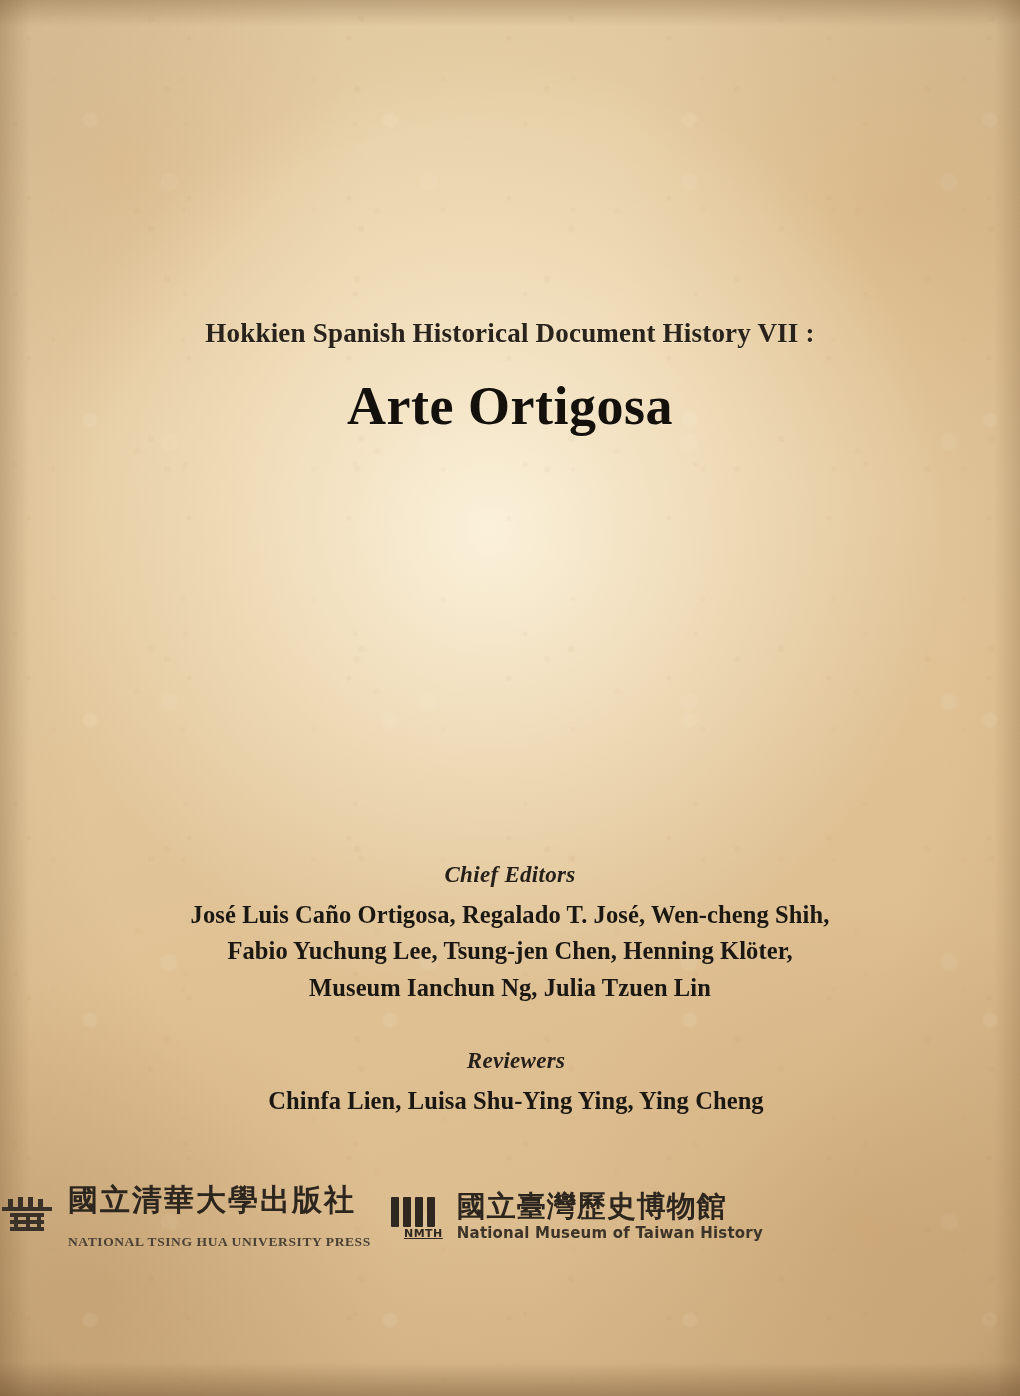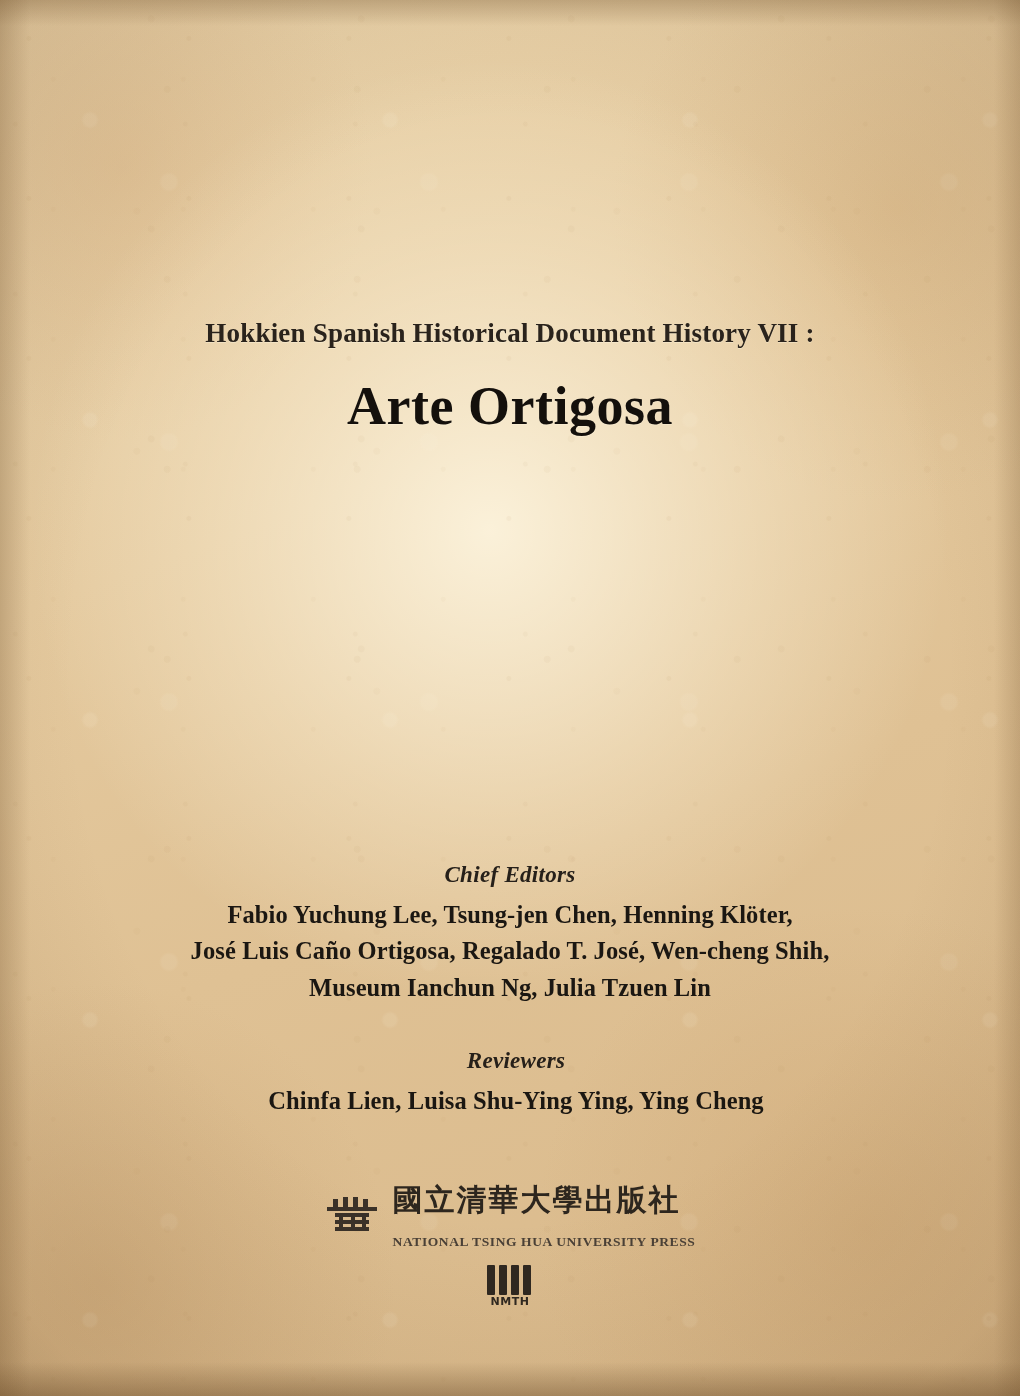--- a/index.html
+++ b/index.html
@@ -143,21 +143,20 @@
     margin-top: 42px;
     padding-left: 12px;
   }
 
   .logos {
     position: absolute;
     top: 1185px;
     left: 0;
     right: 0;
     display: flex;
-    flex-direction: column;
     align-items: center;
     gap: 14px;
   }
 
   .logo-row {
     display: flex;
     align-items: center;
     justify-content: center;
     gap: 14px;
   }
@@ -205,26 +204,27 @@
     width: 8px;
     height: 30px;
     background: #2f2820;
     border-radius: 1px;
   }
   .logo-mark-nmth .nmth-label {
     position: absolute;
     bottom: -1px;
     left: 0;
     right: 0;
-    text-align: center;
+    text-align: right;
     font-size: 11px;
     font-weight: 700;
     color: #2f2820;
     font-family: "DejaVu Sans", sans-serif;
     letter-spacing: 0.5px;
+    text-decoration: underline;
   }
 
   .logo-text-nmth {
     text-align: left;
     line-height: 1;
   }
   .logo-cn2 {
     font-size: 29px;
     font-weight: 700;
     color: #2d261e;
@@ -253,22 +253,22 @@
 
   <div class="content">
 
     <div class="series-line">Hokkien Spanish Historical Document History VII :</div>
 
     <div class="main-title">Arte Ortigosa</div>
 
     <div class="credits">
       <div class="credits-block-1">
         <div class="credits-heading">Chief Editors</div>
+        <div class="credits-line">José Luis Caño Ortigosa, Regalado T. José, Wen-cheng Shih,</div>
         <div class="credits-line">Fabio Yuchung Lee, Tsung-jen Chen, Henning Klöter,</div>
-        <div class="credits-line">José Luis Caño Ortigosa, Regalado T. José, Wen-cheng Shih,</div>
         <div class="credits-line">Museum Ianchun Ng, Julia Tzuen Lin</div>
       </div>
 
       <div class="credits-block-2">
         <div class="credits-heading">Reviewers</div>
         <div class="credits-line">Chinfa Lien, Luisa Shu-Ying Ying, Ying Cheng</div>
       </div>
     </div>
 
     <div class="logos">
@@ -294,17 +294,21 @@
       </div>
 
       <div class="logo-row">
         <div class="logo-mark-nmth">
           <div class="pillar" style="left:6px;"></div>
           <div class="pillar" style="left:18px;"></div>
           <div class="pillar" style="left:30px;"></div>
           <div class="pillar" style="left:42px;"></div>
           <div class="nmth-label">NMTH</div>
         </div>
+        <div class="logo-text-nmth">
+          <div class="logo-cn2">國立臺灣歷史博物館</div>
+          <div class="logo-en2">National Museum of Taiwan History</div>
+        </div>
       </div>
 
     </div>
   </div>
 </div>
 
 </body></html>

